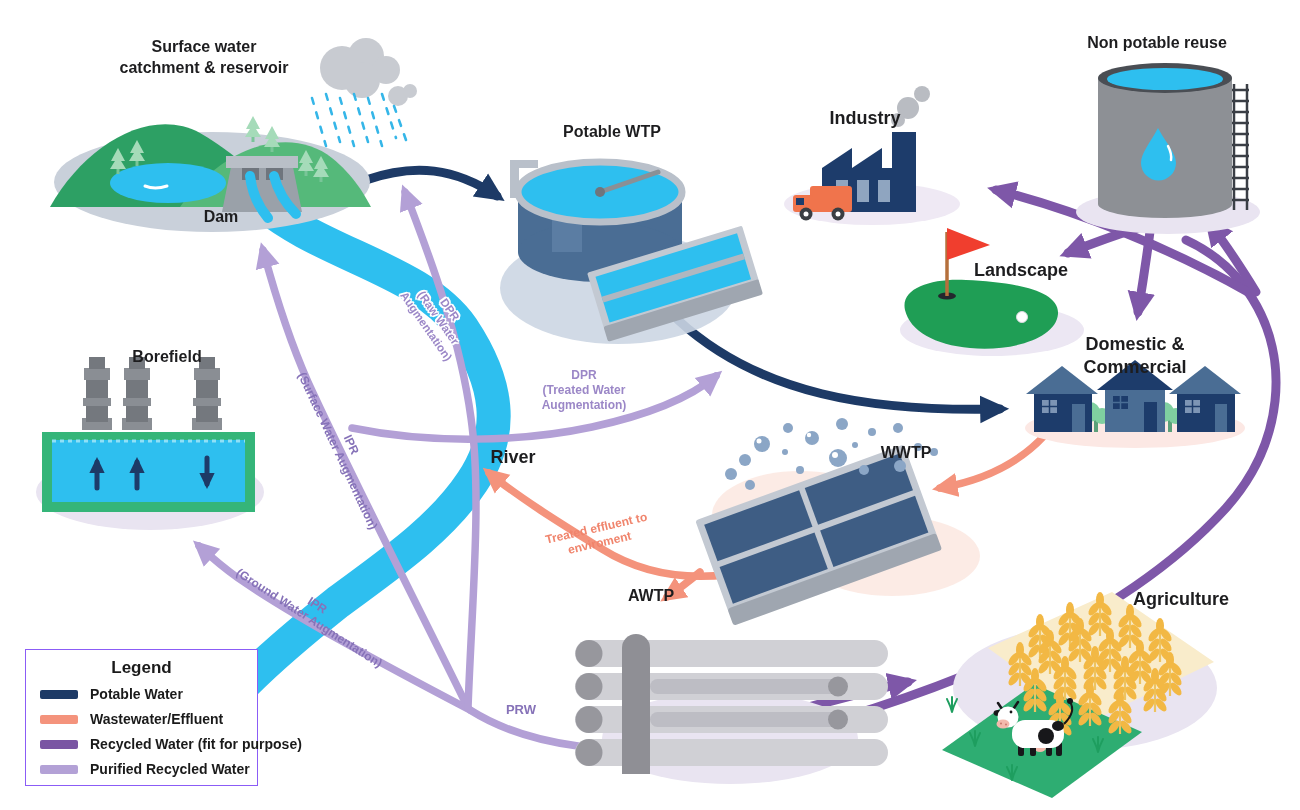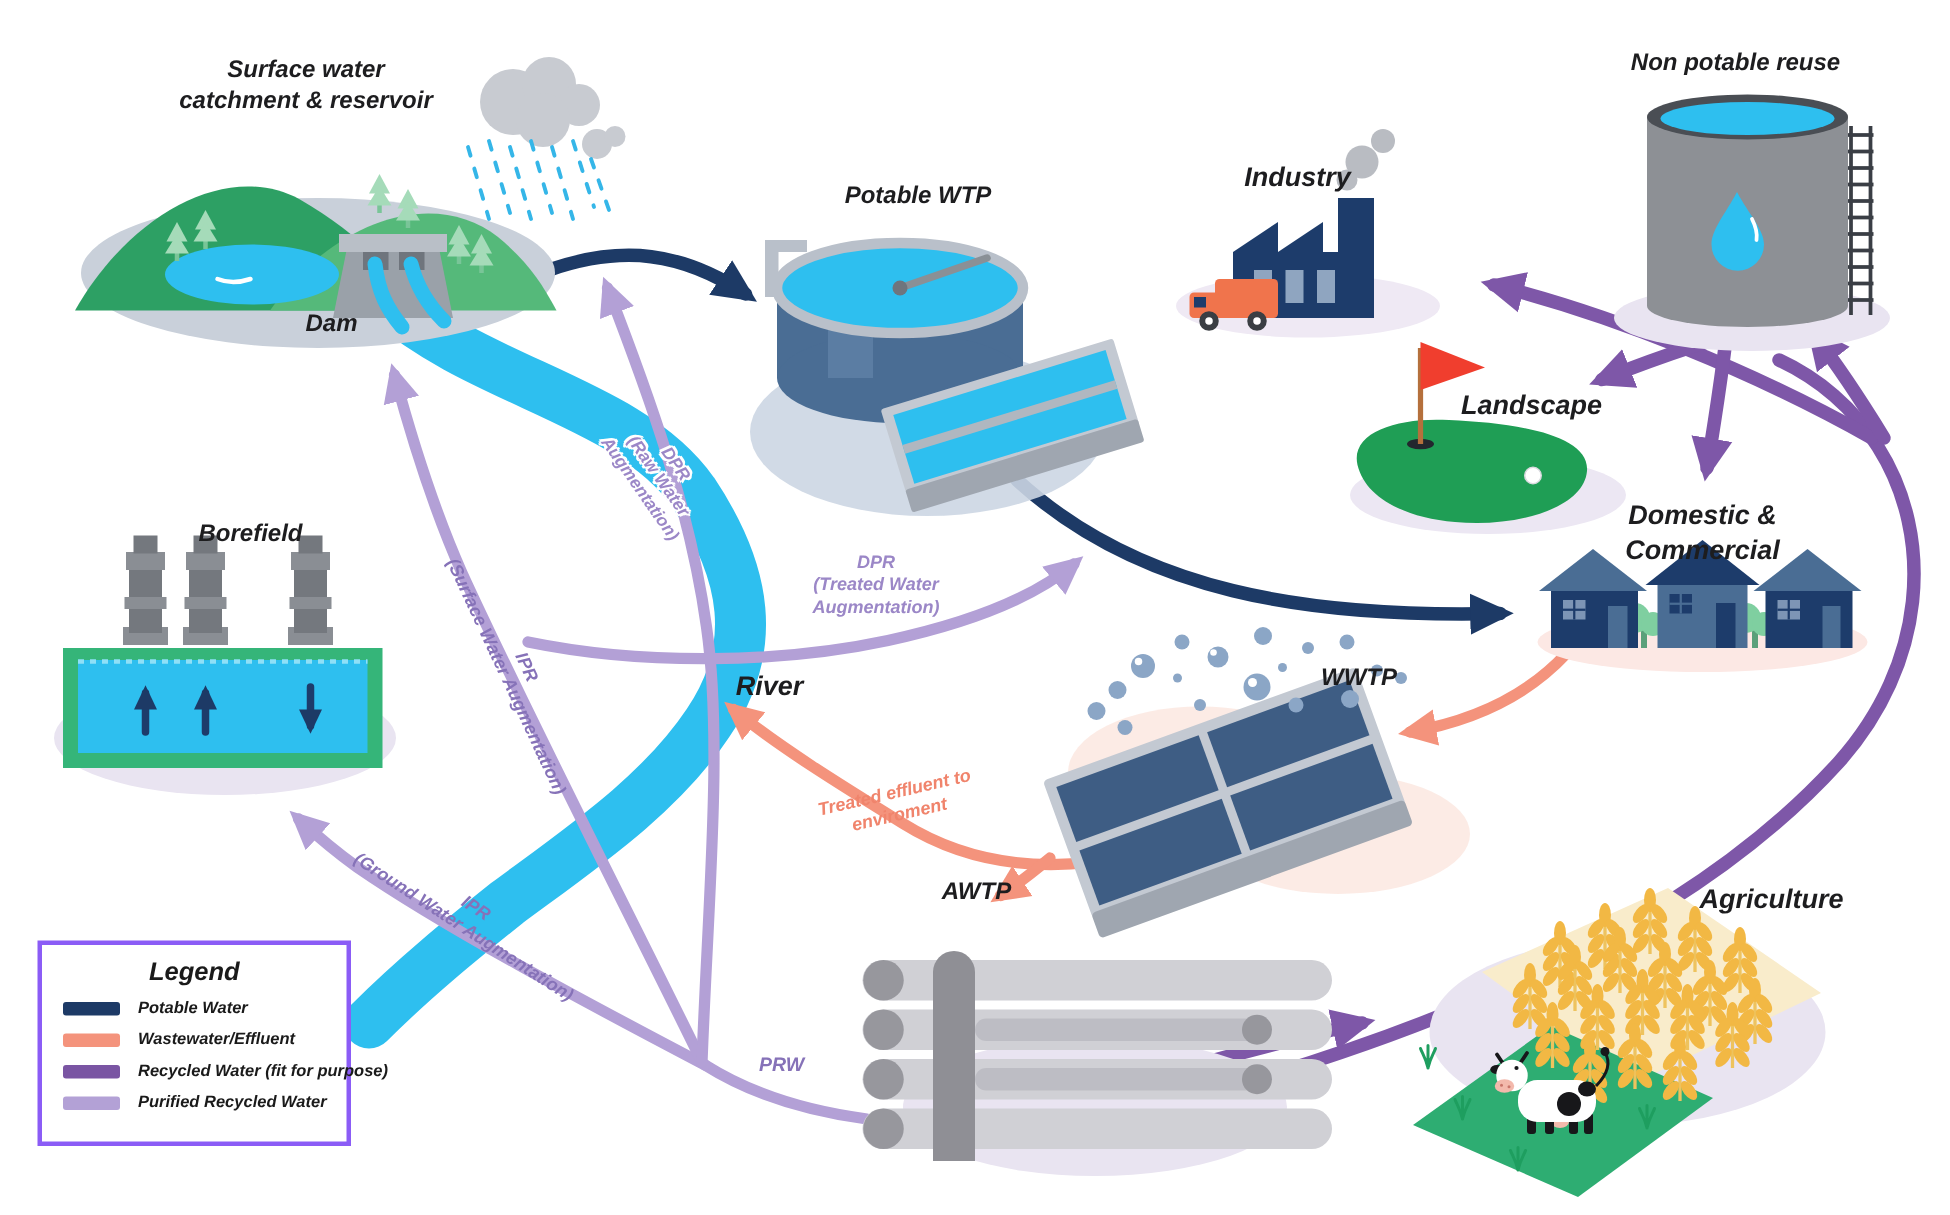--- a/index.html
+++ b/index.html
@@ -1,31 +1,31 @@
 <!DOCTYPE html>
 <html><head>
 <meta charset="utf-8">
 <style>
   html,body{margin:0;padding:0;background:#ffffff;}
   .stage{position:relative;width:1300px;height:810px;background:#ffffff;overflow:hidden;
-         font-family:"Liberation Sans",sans-serif;font-style:italic;}
+         font-family:"Liberation Sans",sans-serif;}
   .stage svg{position:absolute;left:0;top:0;}
   .lbl{position:absolute;transform:translate(-50%,-50%);font-weight:700;color:#1d1d1f;
        text-align:center;line-height:1.3;white-space:nowrap;}
   .lbl-lg{font-size:16px;}
   .lbl-md{font-size:18px;}
   .flowlbl{position:absolute;font-weight:700;text-align:center;line-height:1.25;
            white-space:nowrap;font-size:12px;}
   .halo{text-shadow:-2px 0 #fff,2px 0 #fff,0 -2px #fff,0 2px #fff,-1px -1px #fff,1px 1px #fff,-1px 1px #fff,1px -1px #fff;}
-  .legend{position:absolute;left:25px;top:627px;width:209px;height:137px;background:#ffffff;
-          border:3px solid #8b5cf6;box-sizing:border-box;padding:6px 0 0 0;}
+  .legend{position:absolute;left:25px;top:649px;width:233px;height:137px;background:#ffffff;
+          border:1px solid #8b5cf6;box-sizing:border-box;padding:6px 0 0 0;}
   .legend-title{font-size:17px;font-weight:700;text-align:center;color:#1a1a1a;margin:2px 0 8px 0;}
   .legend-row{display:flex;align-items:center;margin:0 0 9px 14px;}
   .legend-swatch{width:38px;height:9px;border-radius:2px;margin-right:12px;flex:0 0 auto;}
-  .legend-label{font-size:11px;font-weight:700;color:#1a1a1a;white-space:nowrap;}
+  .legend-label{font-size:14px;font-weight:700;color:#1a1a1a;white-space:nowrap;}
 </style>
 </head>
 <body>
 
 <div class="stage">
 
 <svg width="1300" height="810" viewBox="0 0 1300 810">
   <defs>
     <marker id="mNavy" viewBox="0 0 10 10" refX="6.5" refY="5" markerWidth="3.4" markerHeight="3.4" orient="auto">
       <path d="M0,0.5 L9.5,5 L0,9.5 Z" fill="#1d3a66"></path>

